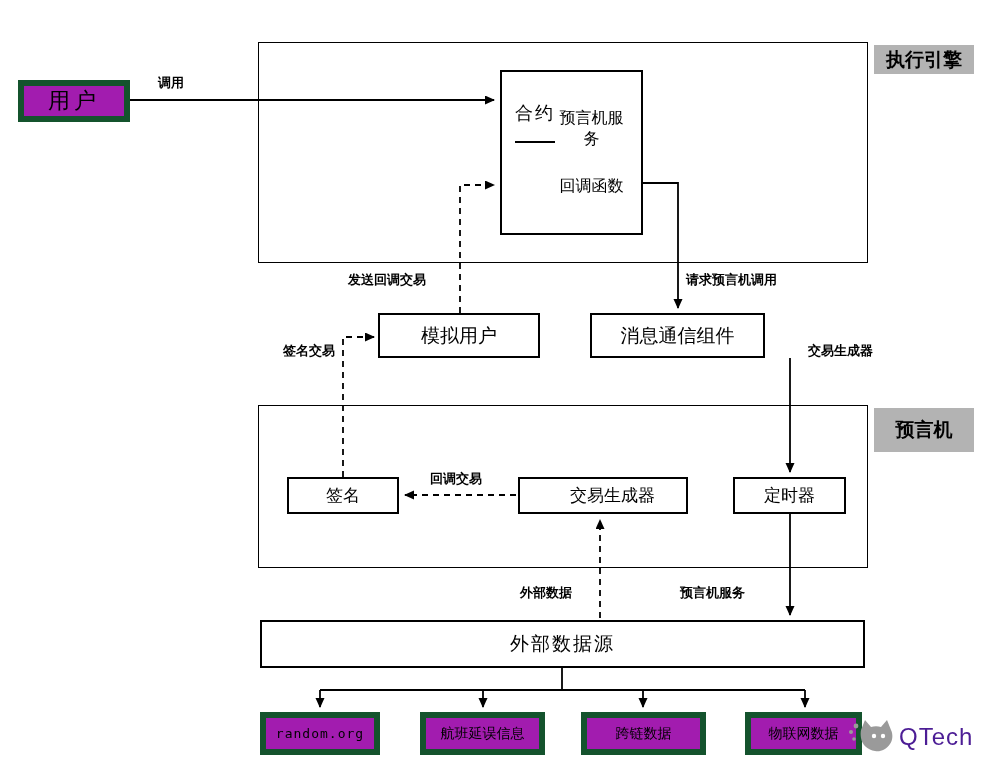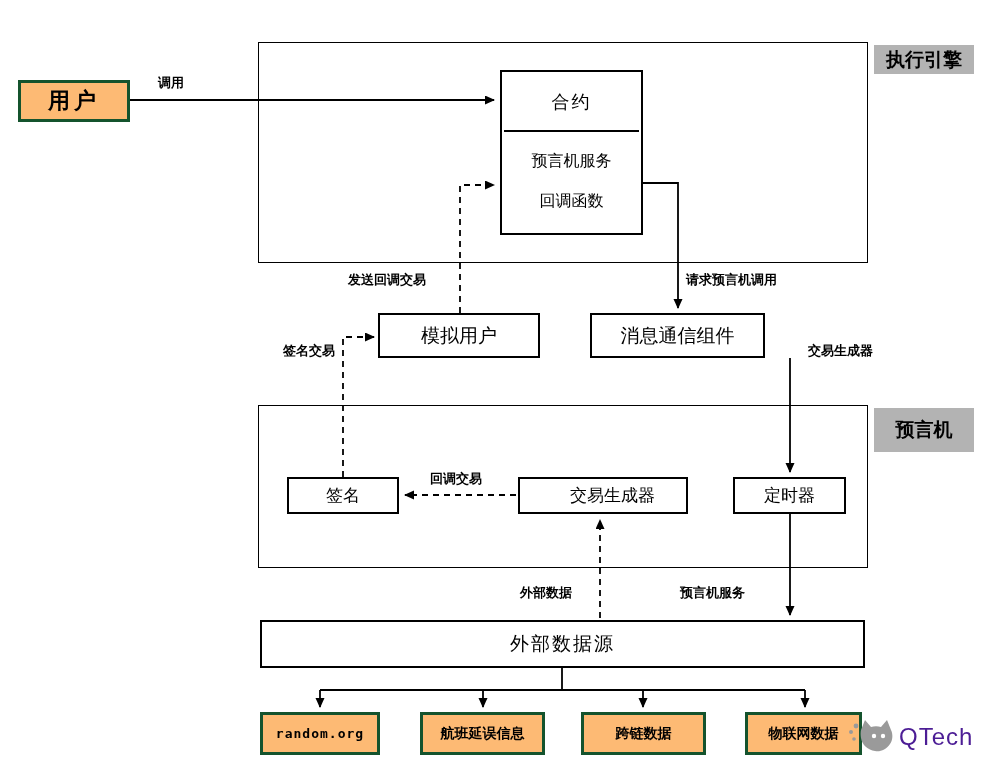--- a/index.html
+++ b/index.html
@@ -1,30 +1,30 @@
 <!DOCTYPE html>
 <html><head>
 <meta charset="utf-8">
 <style>
   html,body{margin:0;padding:0;background:#ffffff;}
   body{font-family:"Liberation Sans","DejaVu Sans",sans-serif;color:#000;}
   .stage{position:relative;width:996px;height:776px;background:#fff;overflow:hidden;}
   svg.wires{position:absolute;left:0;top:0;z-index:1;}
   .box{position:absolute;z-index:2;display:flex;align-items:center;justify-content:center;box-sizing:border-box;text-align:center;}
   .white-box{background:#ffffff;border:2px solid #000;}
-  .gray-box{background:#fdba74;border:3px solid #14532d;font-weight:bold;}
+  .gray-box{background:#a21caf;border:6px solid #14532d;}
   .container-box{background:transparent;border:1.5px solid #000;z-index:0;}
   .corner-label{background:#b3b3b3;border:none;font-size:19px;font-weight:600;z-index:2;}
   .user-box{font-size:22px;letter-spacing:4px;}
   .mid-box{font-size:19px;}
   .small-box{font-size:17px;}
   .ext-box{font-size:19px;letter-spacing:2px;}
   .src-box{font-size:14px;}
   .mono{font-family:"DejaVu Sans Mono","Liberation Mono",monospace;font-size:13px;letter-spacing:1px;}
-  .stack{flex-direction:column;padding:2px;align-items:stretch;}
+  .stack{flex-direction:row;padding:13px;align-items:stretch;}
   .stack .cell-top{height:56px;display:flex;align-items:center;justify-content:center;border-bottom:2px solid #000;font-size:18px;letter-spacing:2px;}
   .stack .cell-bottom{flex:1;display:flex;flex-direction:column;justify-content:space-around;align-items:center;padding:10px 0;font-size:16px;}
   .edge-label{position:absolute;z-index:3;font-size:13px;font-weight:bold;white-space:nowrap;}
   .logo{position:absolute;z-index:4;display:flex;align-items:center;gap:4px;}
   .logo-text{font-size:24px;color:#4c1d95;letter-spacing:1px;}
 </style>
 </head>
 <body>
 
 <div class="stage">

